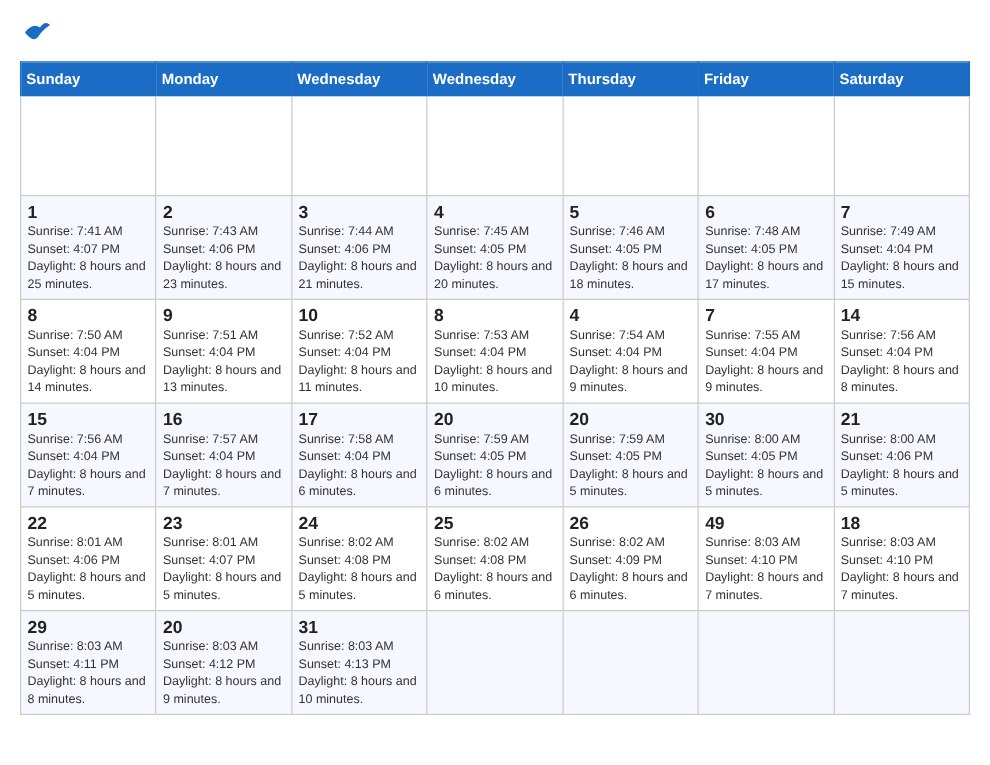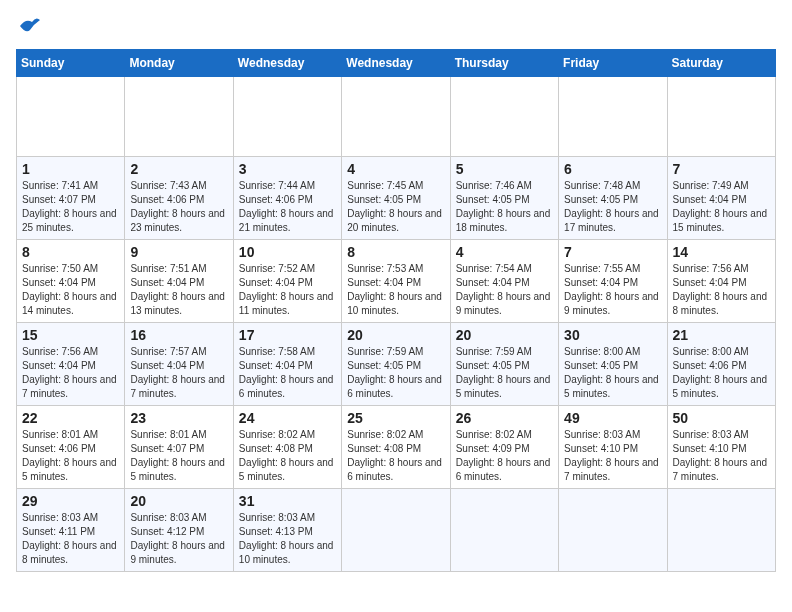--- a/index.html
+++ b/index.html
@@ -352,21 +352,21 @@
       </td>
         <td>
         <span class="day-number">49</span>
         <div class="day-details">
           Sunrise: 8:03 AM<br>
           Sunset: 4:10 PM<br>
           Daylight: 8 hours and 7 minutes.
         </div>
       </td>
         <td>
-        <span class="day-number">50</span>
+        <span class="day-number">18</span>
         <div class="day-details">
           Sunrise: 8:03 AM<br>
           Sunset: 4:10 PM<br>
           Daylight: 8 hours and 7 minutes.
         </div>
       </td>
       </tr>
       <tr>
         <td>
         <span class="day-number">29</span>

